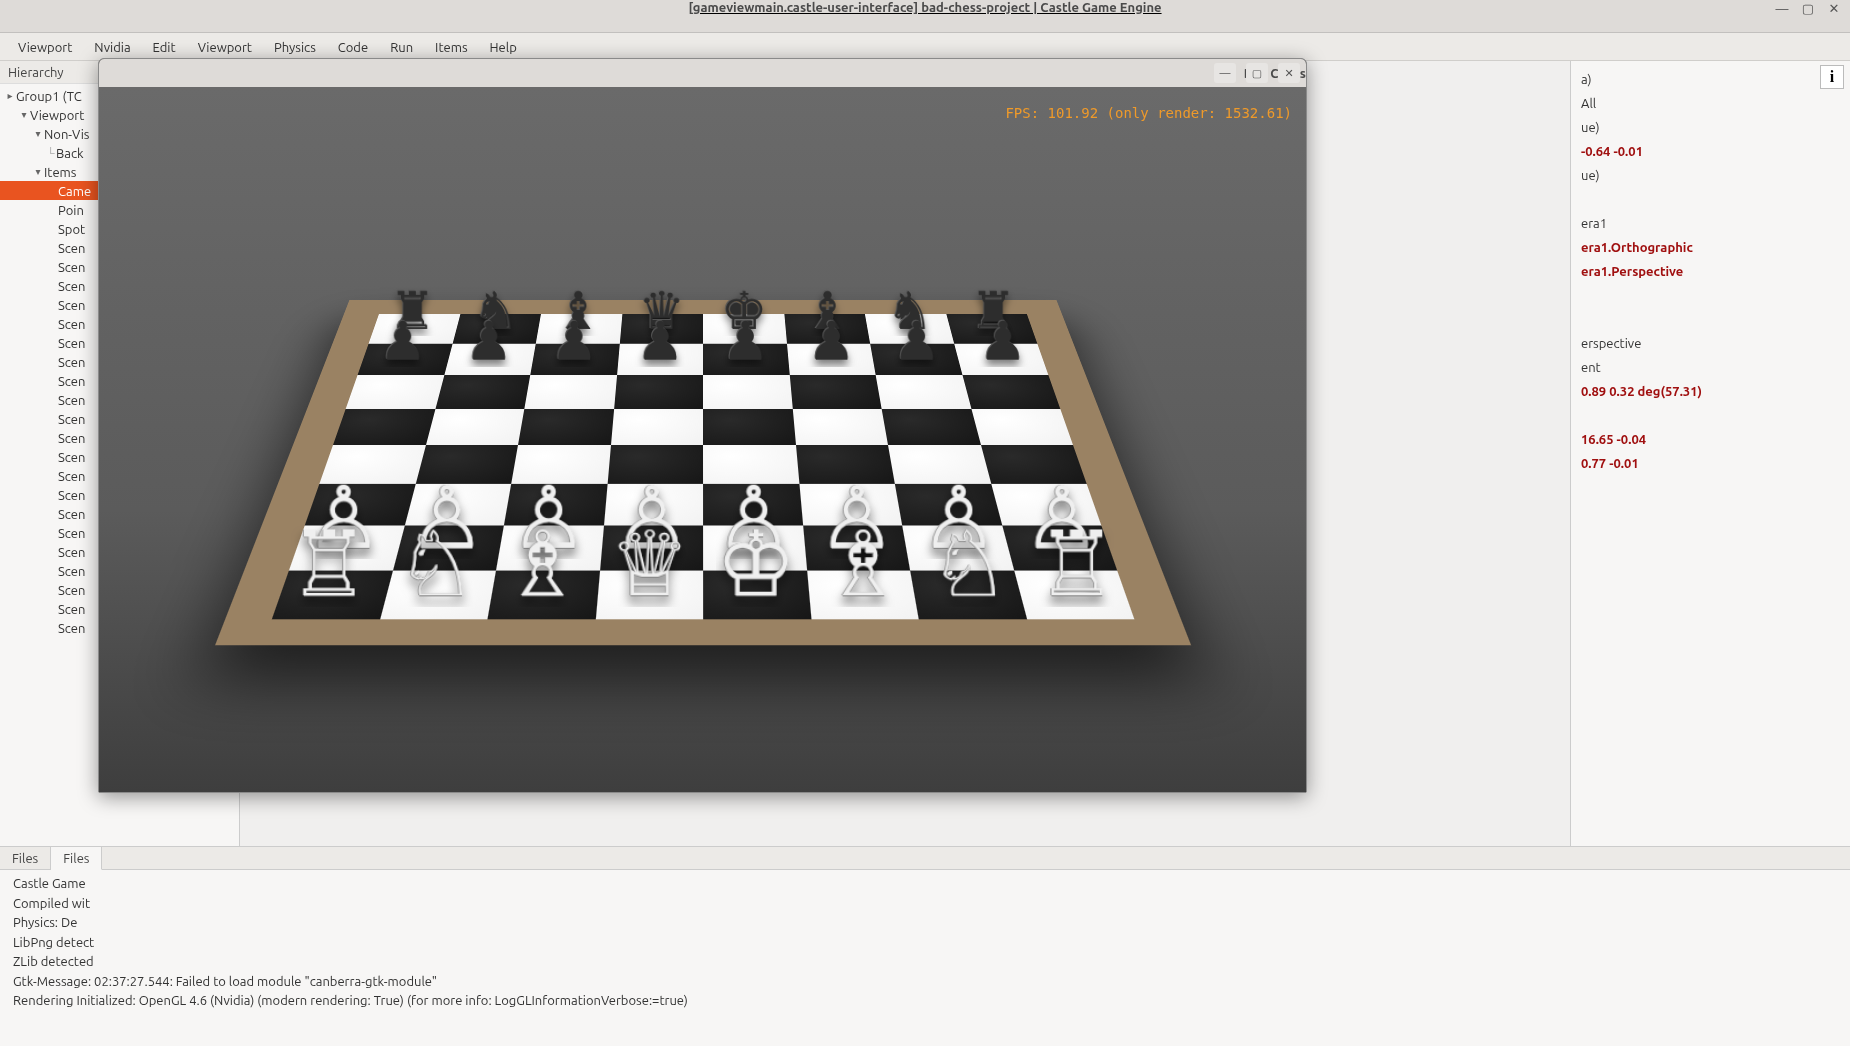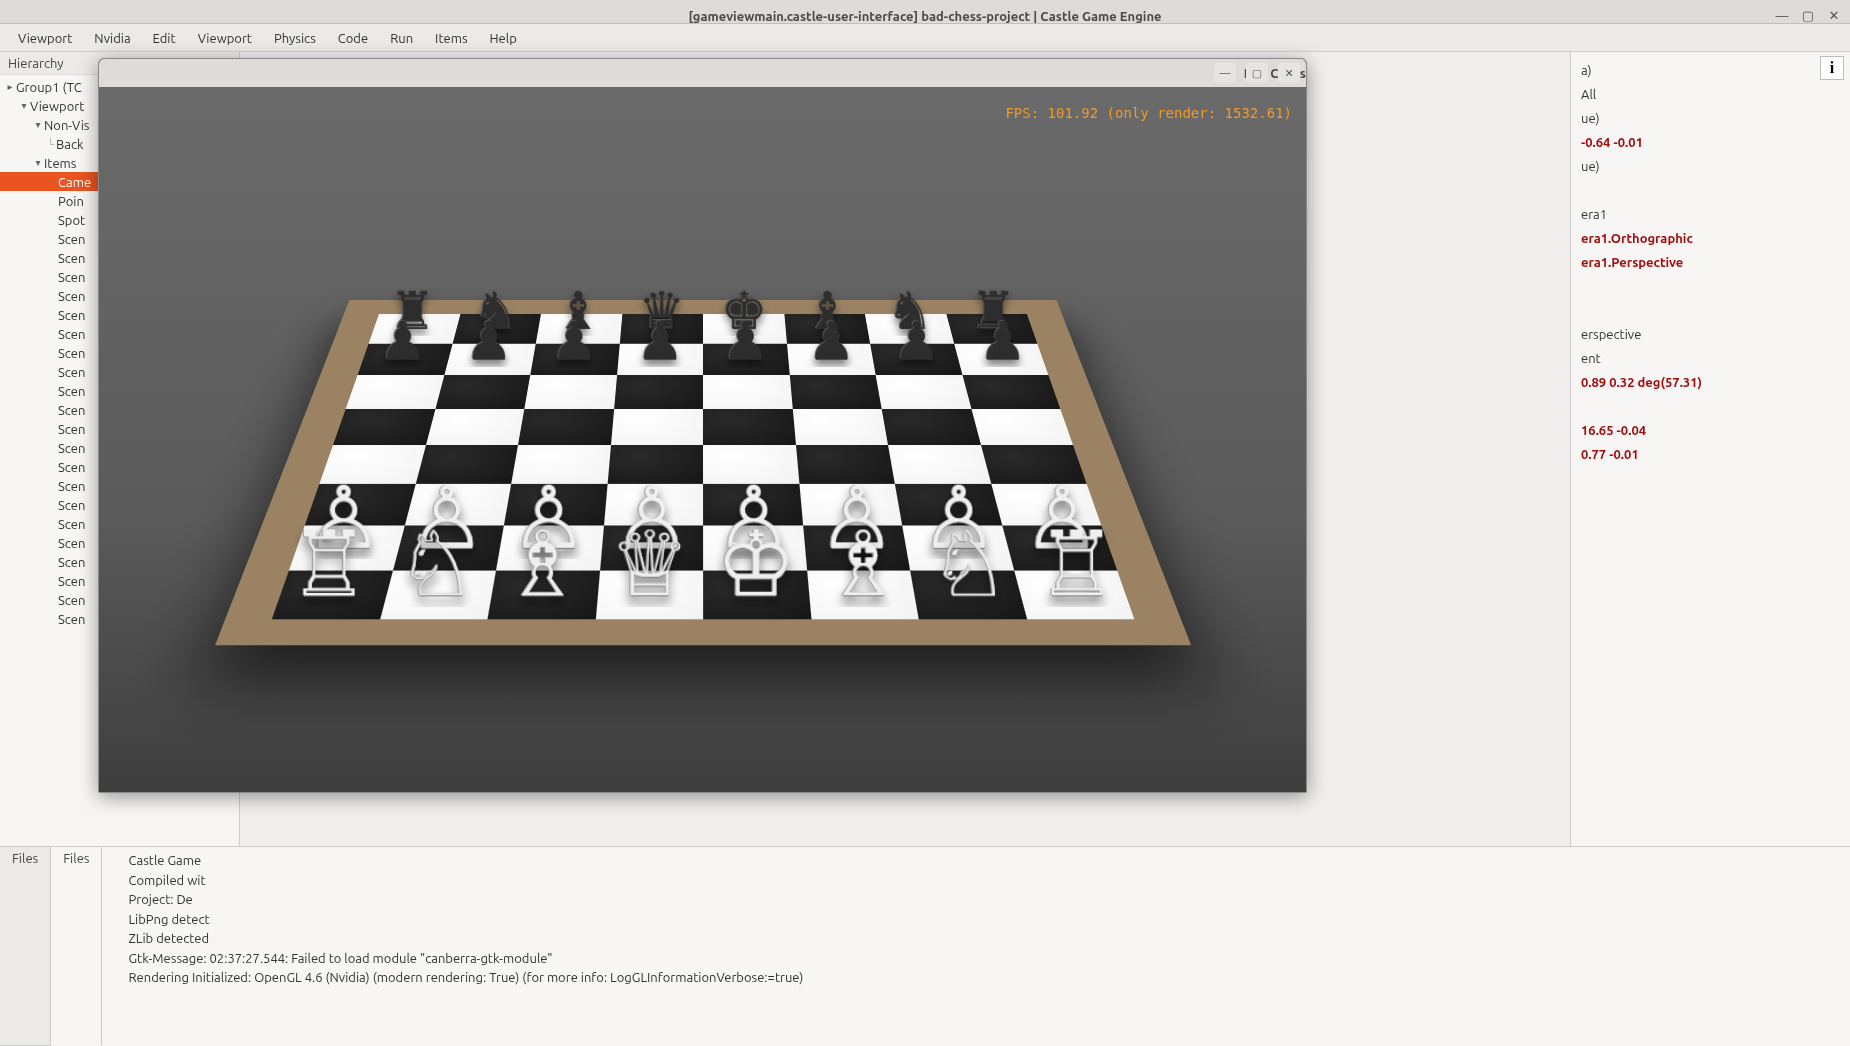--- a/index.html
+++ b/index.html
@@ -1,21 +1,21 @@
 <!DOCTYPE html>
 <html><head>
 <meta charset="utf-8">
 <style>
 * { margin: 0; padding: 0; box-sizing: border-box; font-family: Ubuntu, "Segoe UI", sans-serif; font-size: 13px; }
 body { background: #e8e8e8; width: 1850px; height: 1046px; overflow: hidden; position: relative; }
 
 
 .main-window { position: absolute; top: 0; left: 0; right: 0; bottom: 0; background: #f2f1f0; display: flex; flex-direction: column; }
 
-.titlebar { height: 24px; background: #dedbd8; display: flex; align-items: flex-end; justify-content: center; position: relative; border-bottom: 1px solid #c2c0be; }
+.titlebar { height: 33px; background: #dedbd8; display: flex; align-items: flex-start; justify-content: center; position: relative; border-bottom: 1px solid #c2c0be; text-decoration: underline; }
 .titlebar-text { font-weight: bold; color: #4a4a4a; }
 .titlebar-controls { position: absolute; right: 8px; display: flex; gap: 10px; }
 .titlebar-btn { width: 16px; height: 16px; display: flex; align-items: center; justify-content: center; color: #555; cursor: pointer; }
 
 .menubar { height: 28px; background: #eceae7; display: flex; align-items: center; padding: 0 8px; gap: 2px; border-bottom: 1px solid #d0cecb; }
 .menu-item { padding: 4px 10px; color: #333; }
 
 .main-body { flex: 1; display: flex; min-height: 0; }
 
 .left-panel { width: 240px; background: #f7f6f5; border-right: 1px solid #ccc; display: flex; flex-direction: column; }
@@ -34,25 +34,25 @@
 .center-panel { flex: 1; background: #f0efee; position: relative; }
 
 .right-panel { width: 280px; background: #f7f6f5; border-left: 1px solid #ccc; padding: 4px 6px; position: relative; }
 .right-panel .info-btn { position: absolute; top: 4px; right: 6px; width: 24px; height: 24px; border: 1px solid #bbb; background: #fff; display: flex; align-items: center; justify-content: center; font-weight: bold; font-family: serif; font-size: 16px; }
 .prop-list { margin-top: 2px; }
 .prop-row { height: 24px; display: flex; align-items: center; color: #333; padding-left: 4px; }
 .prop-row .val { color: #333; }
 .prop-row .val.bold-red { color: #a01010; font-weight: bold; }
 .prop-row .val.sub { color: #a01010; font-weight: bold; }
 
-.bottom-panel { height: 200px; background: #f7f6f5; border-top: 1px solid #ccc; display:flex; }
+.bottom-panel { height: 200px; background: #f7f6f5; border-top: 1px solid #ccc; display:flex; flex-direction:column; }
 .tabs { display: flex; border-bottom: 1px solid #ccc; background: #eceae7; }
 .tab { padding: 4px 12px; border-right: 1px solid #ccc; color: #444; }
 .tab.active { background: #f7f6f5; border-bottom: 1px solid #f7f6f5; margin-bottom: -1px; }
-.output-body { flex:1; padding: 4px 26px; overflow: auto; color: #333; line-height: 1.5; }
+.output-body { flex:1; padding: 4px 13px; overflow: auto; color: #333; line-height: 1.5; }
 .output-line { white-space: nowrap; }
 
 
 .game-window { position: absolute; top: 58px; left: 98px; width: 1209px; height: 735px; background: #202020; border: 1px solid #8a8a8a; box-shadow: 0 4px 20px rgba(0,0,0,0.4); border-radius: 6px 6px 2px 2px; overflow: hidden; display:flex; flex-direction:column; }
 .game-titlebar { height: 28px; background: #dedbd8; display: flex; align-items: center; justify-content: flex-end; position: relative; }
 .game-titlebar-text { font-weight: bold; color: #4a4a4a; }
 .game-titlebar .titlebar-controls { right: 6px; }
 .gctl { width: 22px; height: 20px; border-radius: 3px; background: #e7e5e3; display:flex;align-items:center;justify-content:center; font-size:11px; color:#555; }
 
 .viewport-3d { flex: 1; background: linear-gradient(180deg, #6a6a6a 0%, #5b5b5b 60%, #3e3e3e 100%); position: relative; overflow: hidden; }
@@ -284,21 +284,21 @@
   </div>
 
   <div class="bottom-panel">
     <div class="tabs">
       <div class="tab">Files</div>
       <div class="tab active">Files</div>
     </div>
     <div class="output-body" id="outputbody">
         <div class="output-line">Castle Game </div>
         <div class="output-line">Compiled wit</div>
-        <div class="output-line">Project: De</div>
+        <div class="output-line">Physics: De</div>
         <div class="output-line">LibPng detect</div>
         <div class="output-line">ZLib detected</div>
         <div class="output-line">Gtk-Message: 02:37:27.544: Failed to load module "canberra-gtk-module"</div>
         <div class="output-line">Rendering Initialized: OpenGL 4.6 (Nvidia) (modern rendering: True) (for more info: LogGLInformationVerbose:=true)</div>
       </div>
   </div>
 
 </div>
 
 <div class="game-window">

